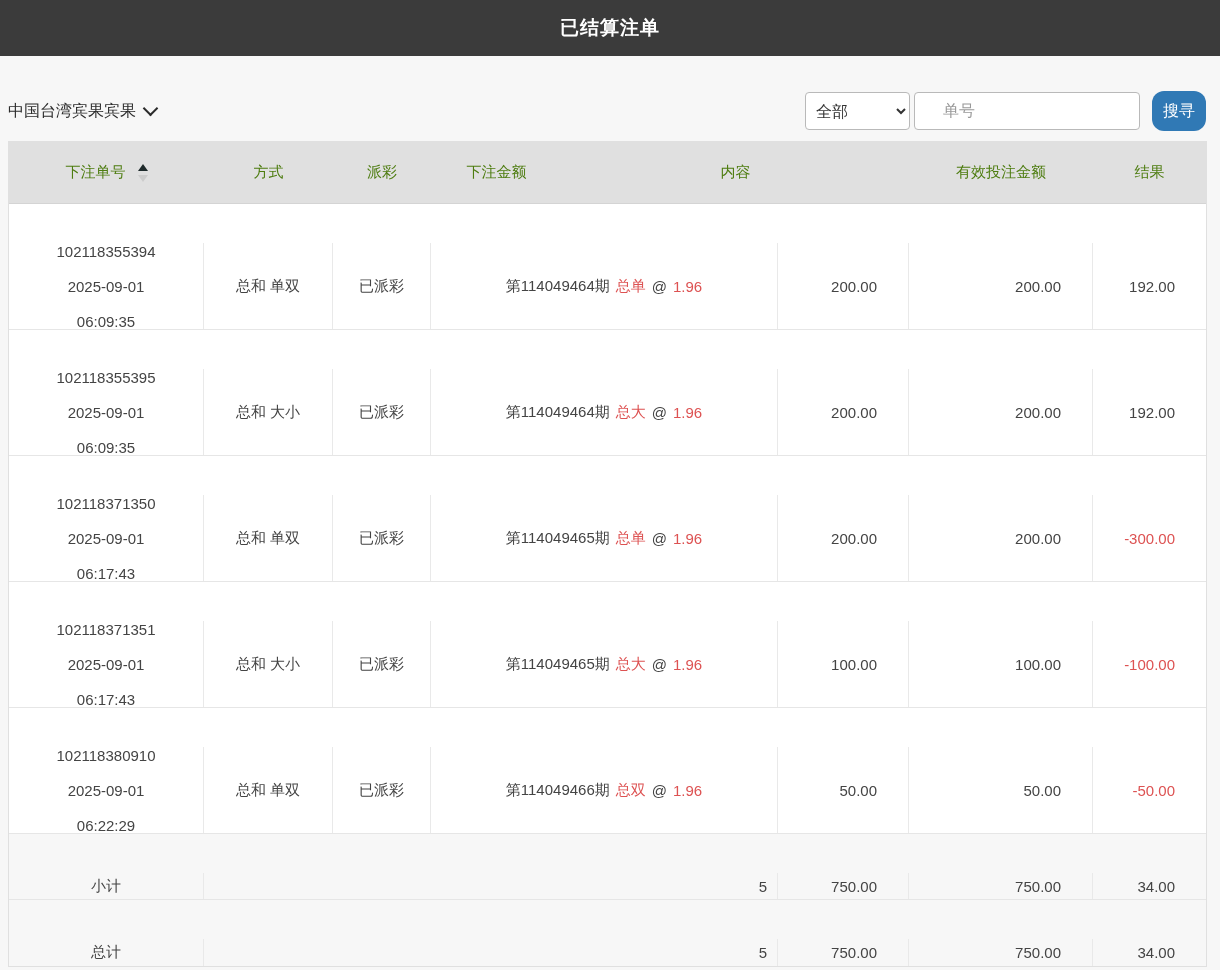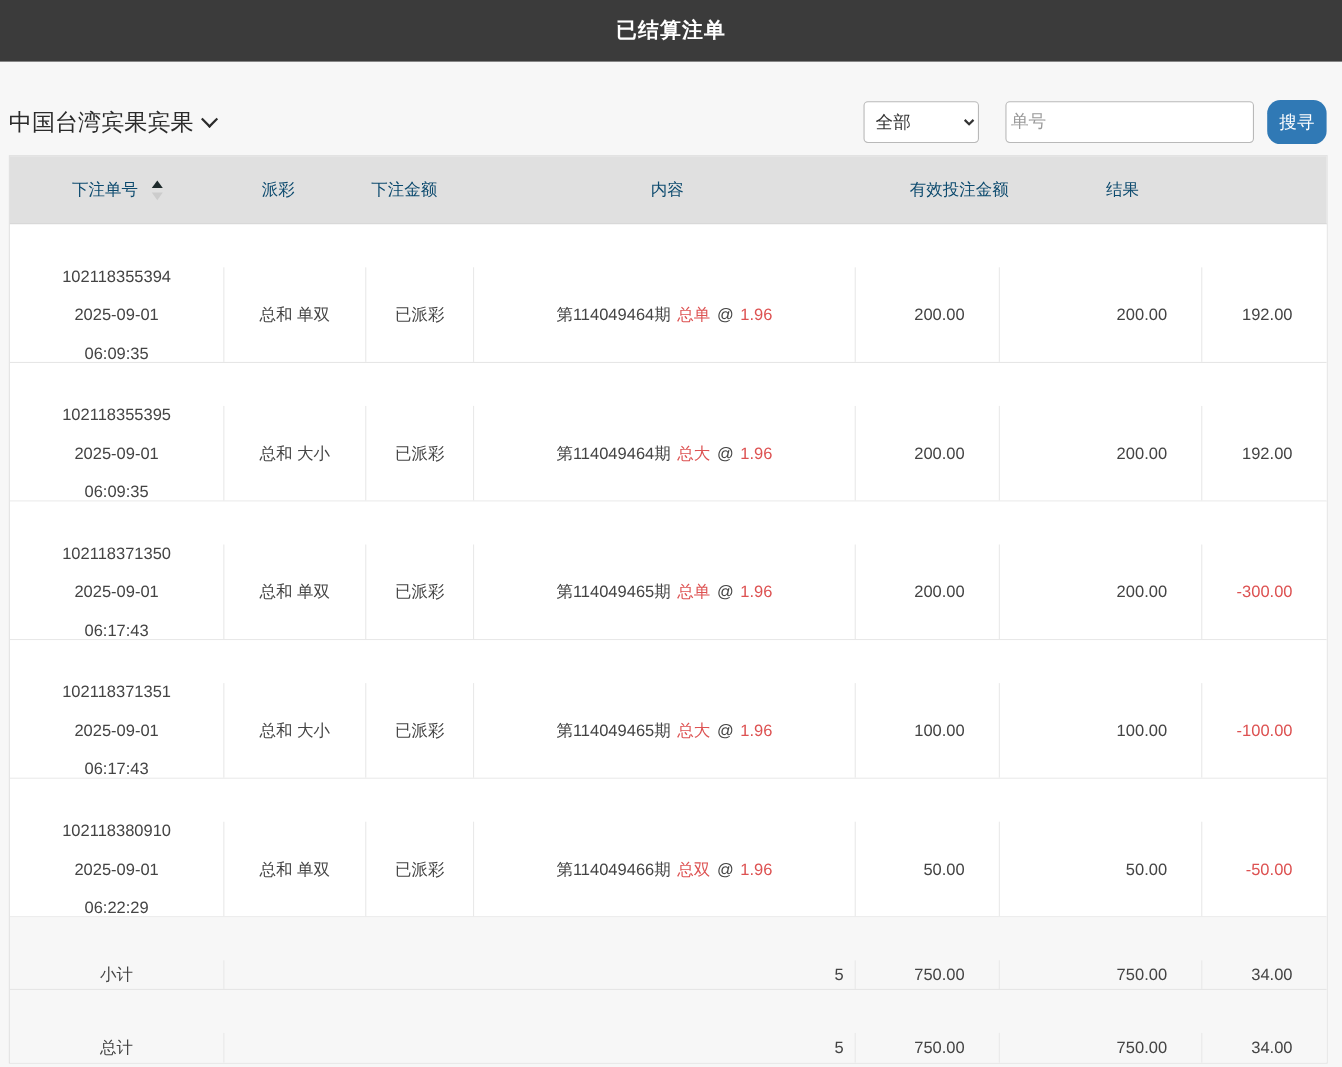--- a/index.html
+++ b/index.html
@@ -6,40 +6,40 @@
   html,body { width:1220px; height:970px; overflow:hidden; }
   body { background:#f7f7f7; font-family:"Liberation Sans","DejaVu Sans",sans-serif; color:#444; }
 
   
   .topbar { height:56px; background:#3b3b3b; display:flex; align-items:center; justify-content:center; }
   .topbar .title { color:#ffffff; font-size:19px; font-weight:bold; letter-spacing:1px; }
 
   
   .toolbar { display:flex; align-items:center; justify-content:space-between;
              margin:33px 14px 8px 8px; height:44px; }
-  .game-title { display:flex; align-items:center; font-size:21px; color:#2b2b2b; cursor:pointer;justify-content:flex-end; }
+  .game-title { display:flex; align-items:center; font-size:16px; color:#2b2b2b; cursor:pointer;justify-content:flex-end; }
   .chevron-down { width:11px; height:11px; border-right:2px solid #2b2b2b; border-bottom:2px solid #2b2b2b;
                   transform:rotate(45deg); margin-left:9px; margin-top:-6px; }
   .controls { display:flex; align-items:center; }
   .filter-select { width:105px; height:38px; border:1px solid #b9b9b9; border-radius:4px;
                    font-size:16px; color:#333; padding:0 6px; background:#fff;
                    font-family:"Liberation Sans","DejaVu Sans",sans-serif; }
   .search-input { width:226px; height:38px; border:1px solid #b9b9b9; border-radius:4px;
-                  font-size:16px; color:#333; padding:0 4px; margin-left:24px;
+                  font-size:16px; color:#333; padding:0 28px; margin-left:4px;
                   font-family:"Liberation Sans","DejaVu Sans",sans-serif; }
   .search-input::placeholder { color:#999; }
   .search-btn { width:54px; height:40px; border:none; border-radius:12px; color:#fff;
                 font-size:16px; margin-left:12px; cursor:pointer;
                 font-family:"Liberation Sans","DejaVu Sans",sans-serif; }
 
   
   .table { margin:0 14px 0 8px; width:1199px; border:1px solid #e0e0e0; background:#fff; }
   .tr { display:flex; }
   .thead { background:#e0e0e0; height:62px; border-bottom:1px solid #d4d4d4; }
-  .th { font-size:15px; color:#0c4a6e; display:flex; align-items:center; justify-content:center; }
+  .th { font-size:15px; color:#4d7c0f; display:flex; align-items:center; justify-content:center; }
   .tbody .tr { height:126px; border-bottom:1px solid #e6e6e6; background:#fff; }
   .tfoot .tr { height:66px; background:#f7f7f7; border-bottom:1px solid #e6e6e6; }
   .tfoot .tr:last-child { border-bottom:none; }
   .td { font-size:15px; color:#444; display:flex; align-items:center; justify-content:center;
         border-right:1px solid #e9e9e9;margin-top:39px; }
   .tr .td:last-child, .tr .th:last-child { border-right:none; }
 
   .c1 { width:195px; } .c2 { width:129px; } .c3 { width:98px; } .c4 { width:347px; }
   .c5 { width:131px; } .c6 { width:184px; } .c7 { width:113px; }
   .cmerge { width:574px; }
@@ -81,20 +81,21 @@
 
 <div class="table">
   <div class="tr thead">
     <div class="th c1">
       <span>下注单号</span>
       <span class="sort">
         <span class="tri-up"></span>
         <span class="tri-down"></span>
       </span>
     </div>
+    <div class="th c2">方式</div>
     <div class="th c3">派彩</div>
     <div class="th c5">下注金额</div>
     <div class="th c4">内容</div>
     <div class="th c6">有效投注金额</div>
     <div class="th c7">结果</div>
   </div>
 
   <div class="tbody">
   <div class="tr">
     <div class="td c1 cell-order">

